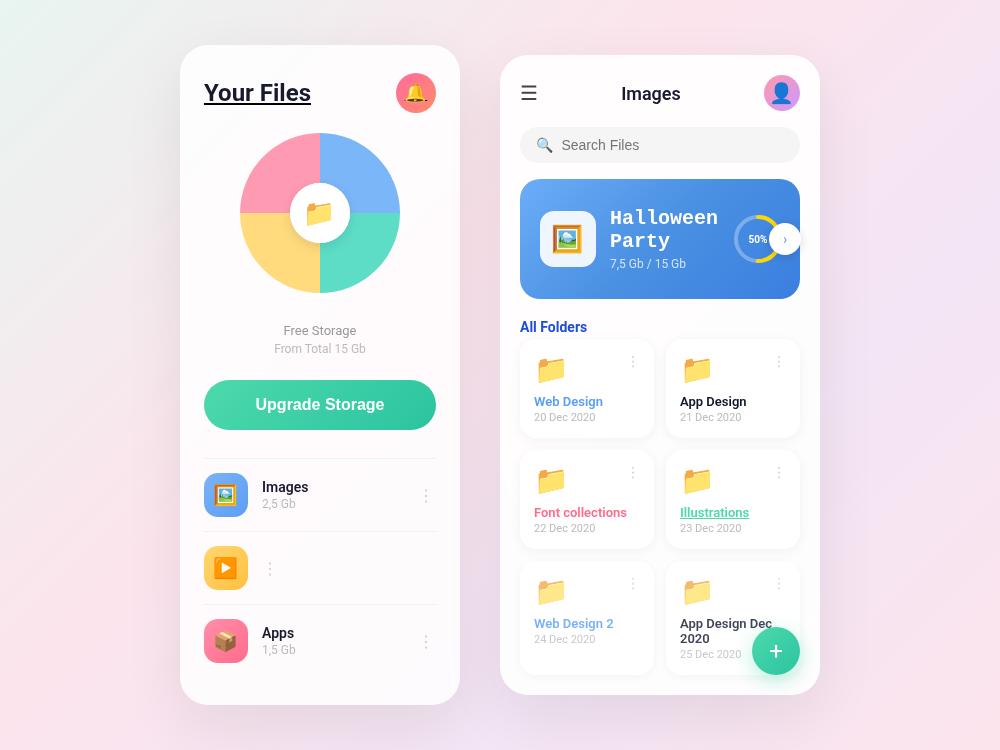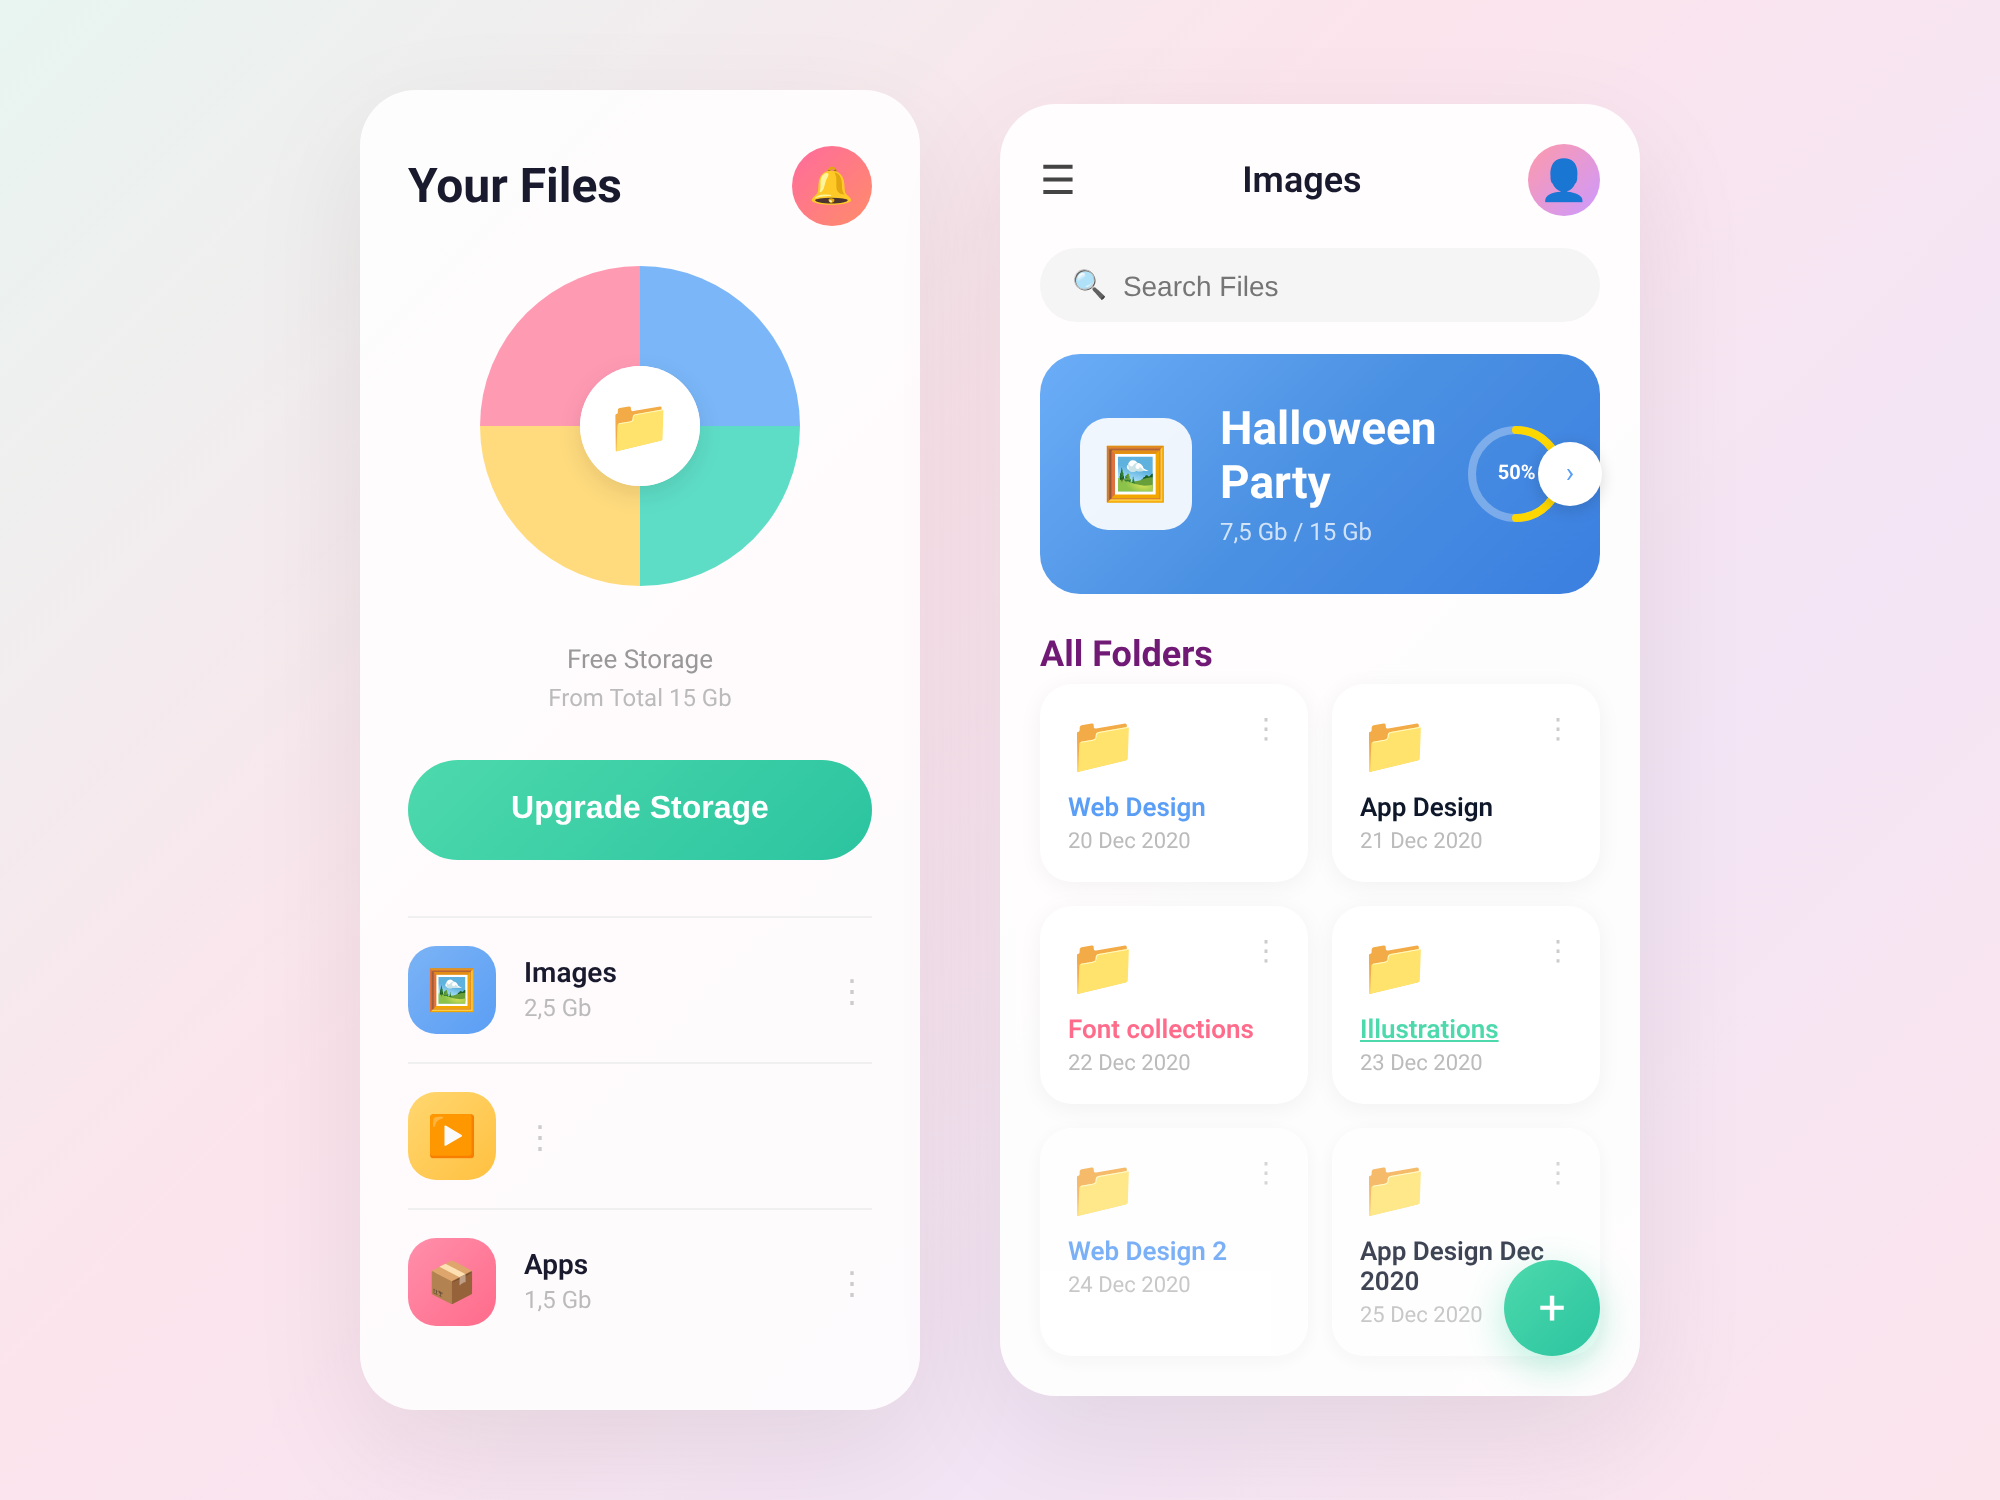--- a/index.html
+++ b/index.html
@@ -26,20 +26,21 @@
       display: flex;
       flex-direction: column;
       align-items: center;
       position: relative;
     }
     .card-header {
       width: 100%;
       display: flex;
       justify-content: space-between;
       align-items: center;
+      text-decoration: underline;
     }
     .card-title {
       font-size: 24px;
       font-weight: 700;
       color: #1a1a2e;
     }
     .notif-btn {
       width: 40px;
       height: 40px;
       background: linear-gradient(135deg, #ff6b9d, #ff8c69);
@@ -229,24 +230,25 @@
       background: rgba(255,255,255,0.9);
       border-radius: 14px;
       display: flex;
       align-items: center;
       justify-content: center;
       font-size: 26px;
       flex-shrink: 0;
     }
     .featured-info { flex: 1; }
     .featured-name {
-      font-size: 23px;
+      font-size: 20px;
       font-weight: 700;
       color: white;
       margin-bottom: 4px;
+      font-family: Liberation Mono, monospace;
     }
     .featured-sub {
       font-size: 12px;
       color: rgba(255,255,255,0.75);
     }
     .featured-next {
       position: absolute;
       right: -1px;
       top: 50%;
       transform: translateY(-50%);
@@ -274,23 +276,23 @@
       top: 50%;
       left: 50%;
       transform: translate(-50%, -50%);
       font-size: 10px;
       font-weight: 700;
       color: white;
     }
 
     
     .all-folders-title {
-      font-size: 18px;
+      font-size: 14px;
       font-weight: 700;
-      color: #701a75;
+      color: #1d4ed8;
       margin-bottom: 4px;
     }
     .folders-grid {
       display: grid;
       grid-template-columns: 1fr 1fr;
       gap: 12px;
       flex: 1;
     }
     .folder-item {
       background: white;

